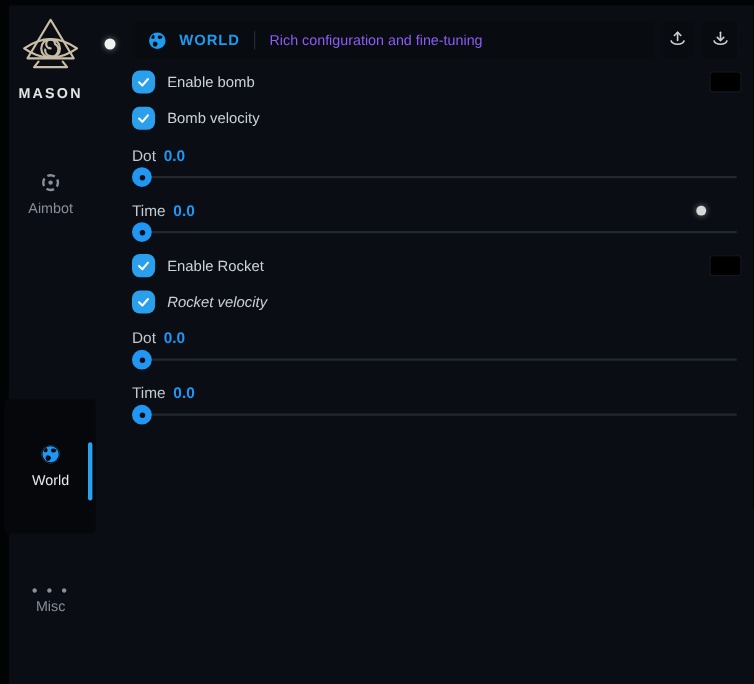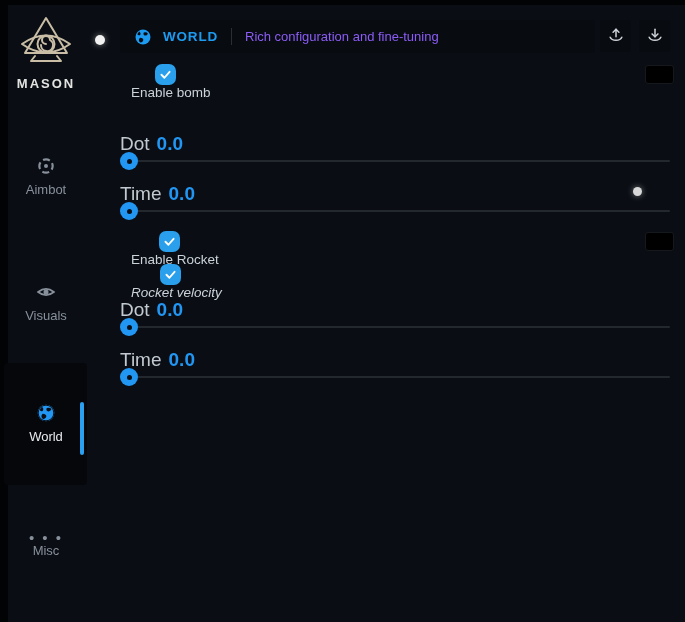--- a/index.html
+++ b/index.html
@@ -30,29 +30,29 @@
   .header-divider{width:1px;height:17px;background:#2a2f37;margin:0 13px;}
   .header-subtitle{color:#8b5cf6;font-size:13px;}
   .icon-btn{
     position:absolute;top:20px;width:31px;height:32px;background:#080b10;border-radius:3px;
     display:flex;align-items:center;justify-content:center;cursor:pointer;
   }
   .icon-btn.upload{left:600px;}
   .icon-btn.download{left:639px;}
 
   
-  .checkbox-row{position:absolute;left:120px;display:flex;align-items:center;flex-direction:column;}
+  .checkbox-row{position:absolute;left:120px;display:flex;align-items:center;}
   .checkbox{
     width:21px;height:21px;border-radius:7px;background:#2aa0ec;
     display:flex;align-items:center;justify-content:center;cursor:pointer;flex:0 0 auto;
   }
   .cb-label{margin-left:11px;color:#cbd2da;font-size:13.5px;}
   .swatch{position:absolute;left:645px;width:27px;height:17px;background:#000;border:1px solid #15181d;border-radius:3px;cursor:pointer;}
 
-  .slider-label{position:absolute;left:120px;font-size:19px;color:#c2c9d1;}
+  .slider-label{position:absolute;left:120px;font-size:14px;color:#c2c9d1;}
   .slider-label .val{color:#2196f3;margin-left:7px;font-weight:bold;}
   .slider{position:absolute;left:120px;width:550px;height:18px;cursor:pointer;}
   .slider .track{position:absolute;left:0;top:8px;width:100%;height:2px;background:#23272e;border-radius:1px;}
   .slider .thumb{
     position:absolute;top:0;left:0;width:18px;height:18px;border-radius:50%;background:#2196f3;
     display:flex;align-items:center;justify-content:center;
   }
   .slider .thumb::after{content:"";width:5px;height:5px;border-radius:50%;background:#0a0e14;}
 
   .cursor-dot{position:absolute;border-radius:50%;background:#f2f2f2;box-shadow:0 0 6px rgba(255,255,255,.45);}
@@ -79,27 +79,20 @@
     </div>
 
     <div class="nav-item" style="top:156px;">
       <svg class="nav-icon" viewBox="0 0 24 24">
         <circle cx="12" cy="12" r="8" fill="none" stroke="#87909b" stroke-width="2.6" stroke-dasharray="8.5 4.1" stroke-dashoffset="4"></circle>
         <circle cx="12" cy="12" r="2.4" fill="#87909b"></circle>
       </svg>
       <span>Aimbot</span>
     </div>
 
-    <div class="nav-item" style="top:282px;">
-      <svg class="nav-icon" viewBox="0 0 24 24">
-        <path d="M2.5 12 Q12 4.5 21.5 12 Q12 19.5 2.5 12 Z" fill="none" stroke="#87909b" stroke-width="2"></path>
-        <circle cx="12" cy="12" r="3" fill="#87909b"></circle>
-      </svg>
-      <span>Visuals</span>
-    </div>
 
     <div class="sel-panel"></div>
     <div class="sel-bar"></div>
     <div class="nav-item active" style="top:403px;">
       <svg class="nav-icon" viewBox="0 0 24 24">
         <circle cx="12" cy="12" r="10" fill="#2196f3"></circle>
         <path d="M7 4.5 Q10 7 8 9.5 Q5 10.5 4.5 8 Z M13 6 q4 -1 5.5 1.5 q-1 3 -4.5 2.5 q-2.5 -1.5 -1 -4 Z M8 13 q4 0 4.5 3 q-1 4 -4.5 3 q-3 -3 0 -6 Z" fill="#0a0e14"></path>
         <circle cx="12" cy="12" r="9.4" fill="none" stroke="#0a0e14" stroke-width="1.2"></circle>
       </svg>
       <span>World</span>
@@ -139,20 +132,28 @@
   <div class="checkbox-row" style="top:64px;">
     <div class="checkbox">
       <svg width="13" height="13" viewBox="0 0 24 24" fill="none" stroke="#fff" stroke-width="3.4" stroke-linecap="round" stroke-linejoin="round">
           <path d="M4.5 12.5 L10 18 L19.5 7"></path>
         </svg>
     </div>
     <span class="cb-label">Enable bomb</span>
   </div>
   <div class="swatch" style="top:65px;"></div>
 
+  <div class="checkbox-row" style="top:97px;">
+    <div class="checkbox">
+      <svg width="13" height="13" viewBox="0 0 24 24" fill="none" stroke="#fff" stroke-width="3.4" stroke-linecap="round" stroke-linejoin="round">
+          <path d="M4.5 12.5 L10 18 L19.5 7"></path>
+        </svg>
+    </div>
+    <span class="cb-label">Bomb velocity</span>
+  </div>
 
   <div class="slider-label" style="top:133px;">
     <span>Dot</span><span class="val">0.0</span>
   </div>
   <div class="slider" style="top:152px;">
     <div class="track"></div>
     <div class="thumb"></div>
   </div>
 
   <div class="slider-label" style="top:183px;">

